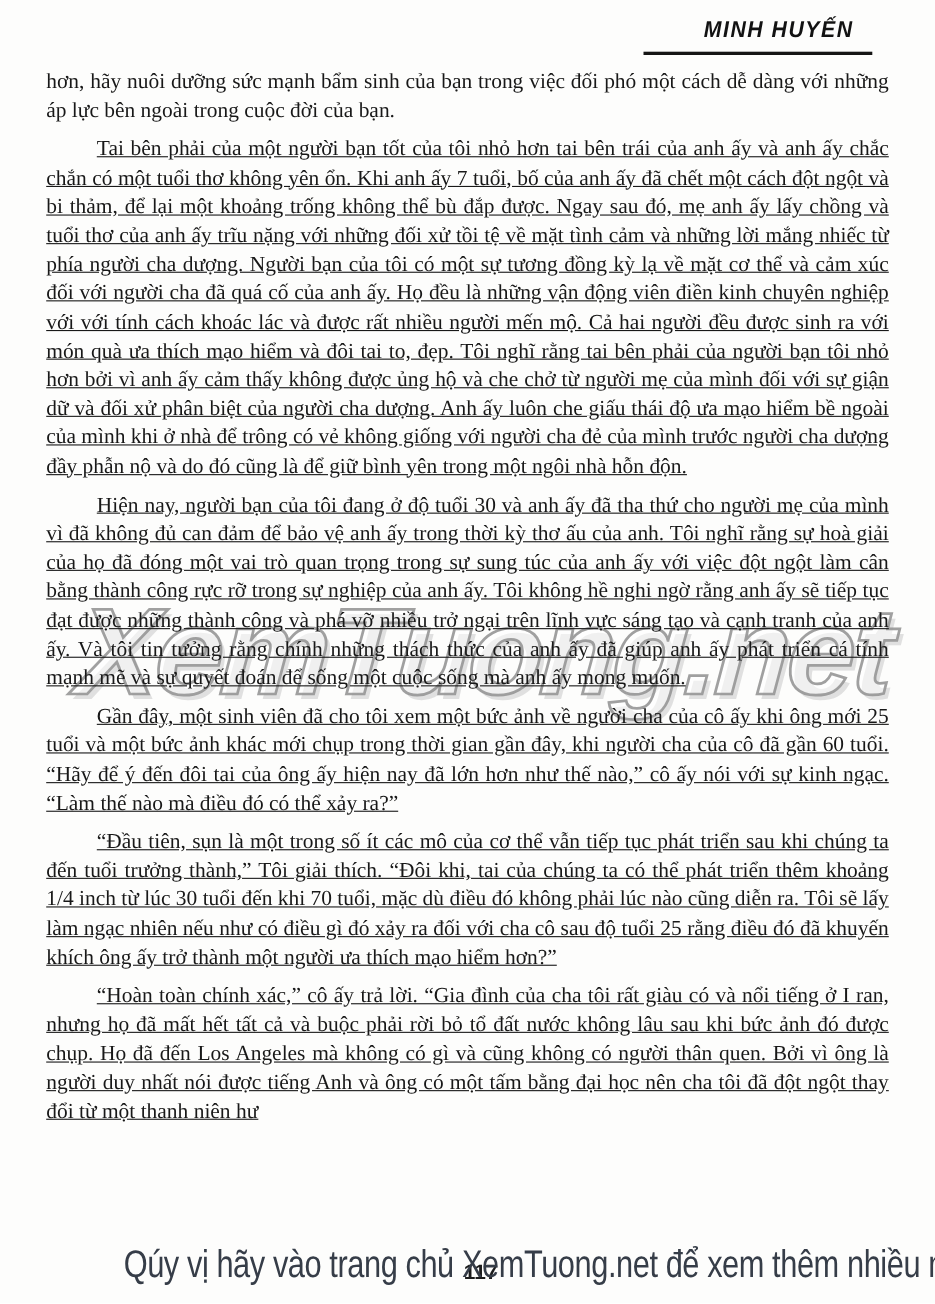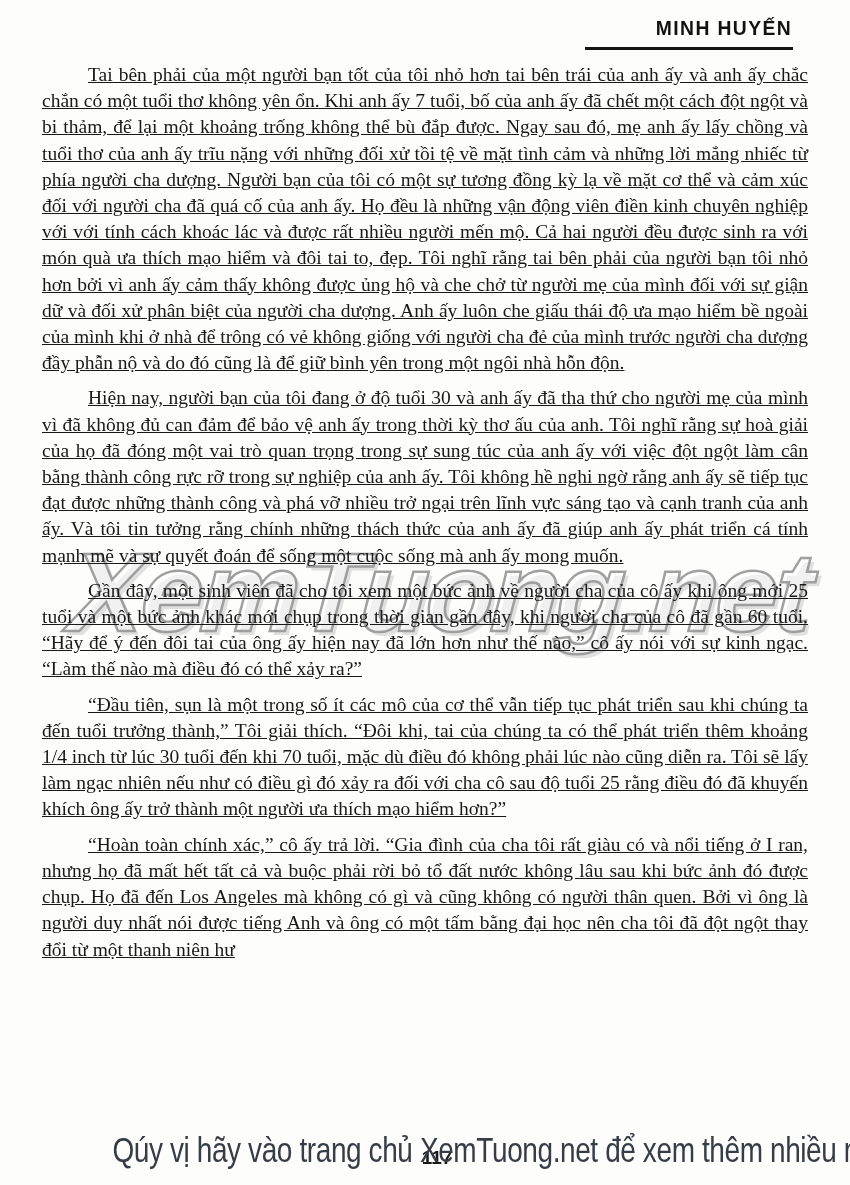--- a/index.html
+++ b/index.html
@@ -13,23 +13,24 @@
     height: 1185px;
     background: #fdfdfc;
     overflow: hidden;
     font-family: "Liberation Serif", serif;
   }
 
   
   .header {
     position: absolute;
     top: 16px;
-    right: 58px;
+    right: 74px;
     text-align: center;
     z-index: 4;
+    font-style: italic;
   }
   .author-name {
     font-family: "Liberation Sans", sans-serif;
     font-size: 21px;
     font-weight: 600;
     letter-spacing: 1.5px;
     color: #121212;
     display: inline-block;
     transform: scaleX(0.92);
     transform-origin: right center;
@@ -122,20 +123,21 @@
 <div class="page">
 
   <div class="header">
     <span class="author-name">MINH HUYẾN</span>
   </div>
   <div class="header-rule"></div>
 
   <div class="watermark">XemTuong.net</div>
 
   <div class="body-text">
+    <p>hơn, hãy nuôi dưỡng sức mạnh bẩm sinh của bạn trong việc đối phó một cách dễ dàng với những áp lực bên ngoài trong cuộc đời của bạn.</p>
     <p class="indent">Tai bên phải của một người bạn tốt của tôi nhỏ hơn tai bên trái của anh ấy và anh ấy chắc chắn có một tuổi thơ không yên ổn. Khi anh ấy 7 tuổi, bố của anh ấy đã chết một cách đột ngột và bi thảm, để lại một khoảng trống không thể bù đắp được. Ngay sau đó, mẹ anh ấy lấy chồng và tuổi thơ của anh ấy trĩu nặng với những đối xử tồi tệ về mặt tình cảm và những lời mắng nhiếc từ phía người cha dượng. Người bạn của tôi có một sự tương đồng kỳ lạ về mặt cơ thể và cảm xúc đối với người cha đã quá cố của anh ấy. Họ đều là những vận động viên điền kinh chuyên nghiệp với với tính cách khoác lác và được rất nhiều người mến mộ. Cả hai người đều được sinh ra với món quà ưa thích mạo hiểm và đôi tai to, đẹp. Tôi nghĩ rằng tai bên phải của người bạn tôi nhỏ hơn bởi vì anh ấy cảm thấy không được ủng hộ và che chở từ người mẹ của mình đối với sự giận dữ và đối xử phân biệt của người cha dượng. Anh ấy luôn che giấu thái độ ưa mạo hiểm bề ngoài của mình khi ở nhà để trông có vẻ không giống với người cha đẻ của mình trước người cha dượng đầy phẫn nộ và do đó cũng là để giữ bình yên trong một ngôi nhà hỗn độn.</p>
     <p class="indent">Hiện nay, người bạn của tôi đang ở độ tuổi 30 và anh ấy đã tha thứ cho người mẹ của mình vì đã không đủ can đảm để bảo vệ anh ấy trong thời kỳ thơ ấu của anh. Tôi nghĩ rằng sự hoà giải của họ đã đóng một vai trò quan trọng trong sự sung túc của anh ấy với việc đột ngột làm cân bằng thành công rực rỡ trong sự nghiệp của anh ấy. Tôi không hề nghi ngờ rằng anh ấy sẽ tiếp tục đạt được những thành công và phá vỡ nhiều trở ngại trên lĩnh vực sáng tạo và cạnh tranh của anh ấy. Và tôi tin tưởng rằng chính những thách thức của anh ấy đã giúp anh ấy phát triển cá tính mạnh mẽ và sự quyết đoán để sống một cuộc sống mà anh ấy mong muốn.</p>
     <p class="indent">Gần đây, một sinh viên đã cho tôi xem một bức ảnh về người cha của cô ấy khi ông mới 25 tuổi và một bức ảnh khác mới chụp trong thời gian gần đây, khi người cha của cô đã gần 60 tuổi. “Hãy để ý đến đôi tai của ông ấy hiện nay đã lớn hơn như thế nào,” cô ấy nói với sự kinh ngạc. “Làm thế nào mà điều đó có thể xảy ra?”</p>
     <p class="indent">“Đầu tiên, sụn là một trong số ít các mô của cơ thể vẫn tiếp tục phát triển sau khi chúng ta đến tuổi trưởng thành,” Tôi giải thích. “Đôi khi, tai của chúng ta có thể phát triển thêm khoảng 1/4 inch từ lúc 30 tuổi đến khi 70 tuổi, mặc dù điều đó không phải lúc nào cũng diễn ra. Tôi sẽ lấy làm ngạc nhiên nếu như có điều gì đó xảy ra đối với cha cô sau độ tuổi 25 rằng điều đó đã khuyến khích ông ấy trở thành một người ưa thích mạo hiểm hơn?”</p>
     <p class="indent">“Hoàn toàn chính xác,” cô ấy trả lời. “Gia đình của cha tôi rất giàu có và nổi tiếng ở I ran, nhưng họ đã mất hết tất cả và buộc phải rời bỏ tổ đất nước không lâu sau khi bức ảnh đó được chụp. Họ đã đến Los Angeles mà không có gì và cũng không có người thân quen. Bởi vì ông là người duy nhất nói được tiếng Anh và ông có một tấm bằng đại học nên cha tôi đã đột ngột thay đổi từ một thanh niên hư</p>
   </div>
 
   <div class="footer-number">117</div>
 
   <div class="footer-message">

